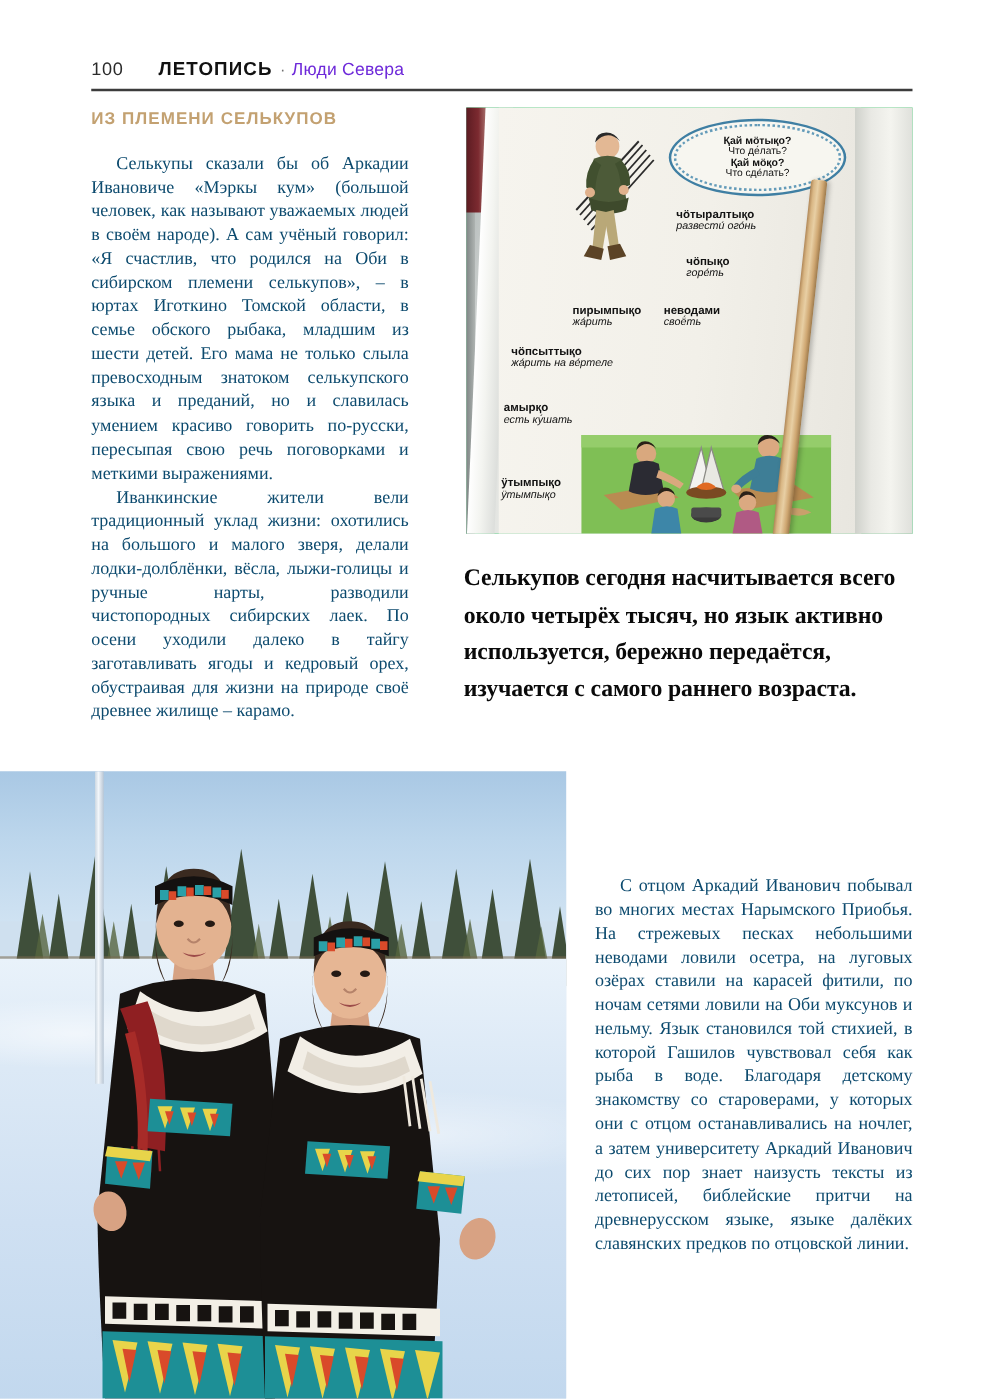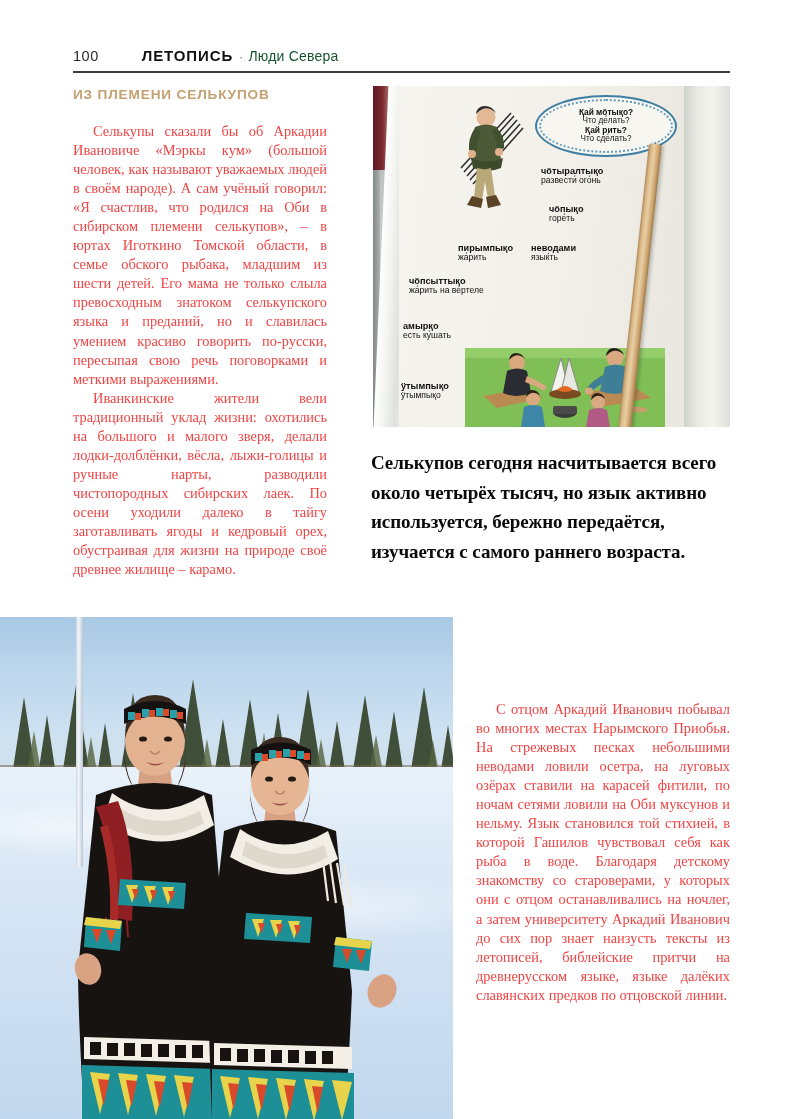--- a/index.html
+++ b/index.html
@@ -26,37 +26,37 @@
     height: 24px;
     display: flex;
     align-items: baseline;
     font-family: "Liberation Sans", "DejaVu Sans", sans-serif;
     white-space: nowrap;
   }
   .runhead .folio {
     font-size: 14.5px;
     color: #2b2b2b;
     letter-spacing: .5px;
-    margin-right: 43px;
+    margin-right: 28px;
     font-weight: 400;
   }
   .runhead .mag {
     font-size: 15px;
     font-weight: 700;
     letter-spacing: .9px;
     color: #111111;
   }
   .runhead .sep {
     font-size: 13px;
     color: #6e6e6e;
     margin: 0 5px 0 6px;
   }
   .runhead .rubric {
     font-size: 14px;
-    color: #14532d;
+    color: #6d28d9;
     letter-spacing: .2px;
   }
   .runrule {
     position: absolute;
     left: 73px;
     top: 71px;
     width: 657px;
     height: 1.6px;
     background: #3c3c3c;
   }
@@ -76,21 +76,21 @@
   }
 
   
   .col {
     position: absolute;
     text-align: justify;
     text-justify: inter-word;
     hyphens: manual;
     font-size: 14.4px;
     line-height: 19.05px;
-    color: #ef4444;
+    color: #0c4a6e;
   }
   .col p {
     margin: 0;
     text-indent: 20px;
   }
   .col-left {
     left: 73px;
     top: 122px;
     width: 254px;
   }
@@ -218,21 +218,21 @@
 
   
   .voc {
     position: absolute;
     font-family: "Liberation Sans", "DejaVu Sans", sans-serif;
     line-height: 1.12;
     color: #111;
     z-index: 3;
   }
   .voc .sel { font-weight: 700; font-size: 9.2px; display: block; }
-  .voc .rus { font-weight: 400; font-size: 8.6px; display: block; }
+  .voc .rus { font-weight: 400; font-size: 8.6px; display: block; font-style: italic; }
 
   .voc-v1 { left: 168px; top: 80px; }
   .voc-v2 { left: 176px; top: 118px; }
   .voc-v3 { left: 40px;  top: 157px; margin-left: 45px; }
   .voc-v4 { left: 158px; top: 157px; }
   .voc-v5 { left: 36px;  top: 190px; }
   .voc-v6 { left: 30px;  top: 235px; }
   .voc-v7 { left: 28px;  top: 295px; }
 
   
@@ -338,40 +338,40 @@
       <path d="M19 96 l11 3 l-2 9 l-14 -3Z" fill="#5b4326"></path>
       <path d="M33 97 l10 -2 l5 10 l-13 3Z" fill="#5b4326"></path>
     </svg>
   </div>
 
   <div class="pt-bubble">
     <div class="zig"></div>
     <div class="lines">
       <span class="bq">Қай мӧтықо?</span>
       <span class="ba">Что де́лать?</span>
-      <span class="bq">Қай рить?</span>
+      <span class="bq">Қай мӧқо?</span>
       <span class="ba">Что сде́лать?</span>
     </div>
   </div>
 
   <div class="voc voc-v1">
     <span class="sel">чӧтыралтықо</span>
     <span class="rus">развести́ ого́нь</span>
   </div>
   <div class="voc voc-v2">
     <span class="sel">чӧпықо</span>
     <span class="rus">горе́ть</span>
   </div>
   <div class="voc voc-v3">
     <span class="sel">пирымпықо</span>
     <span class="rus">жа́рить</span>
   </div>
   <div class="voc voc-v4">
     <span class="sel">неводами</span>
-    <span class="rus">языќть</span>
+    <span class="rus">своё́ть</span>
   </div>
   <div class="voc voc-v5">
     <span class="sel">чӧпсыттықо</span>
     <span class="rus">жа́рить на ве́ртеле</span>
   </div>
   <div class="voc voc-v6">
     <span class="sel">амырқо</span>
     <span class="rus">есть ку́шать</span>
   </div>
   <div class="voc voc-v7">

